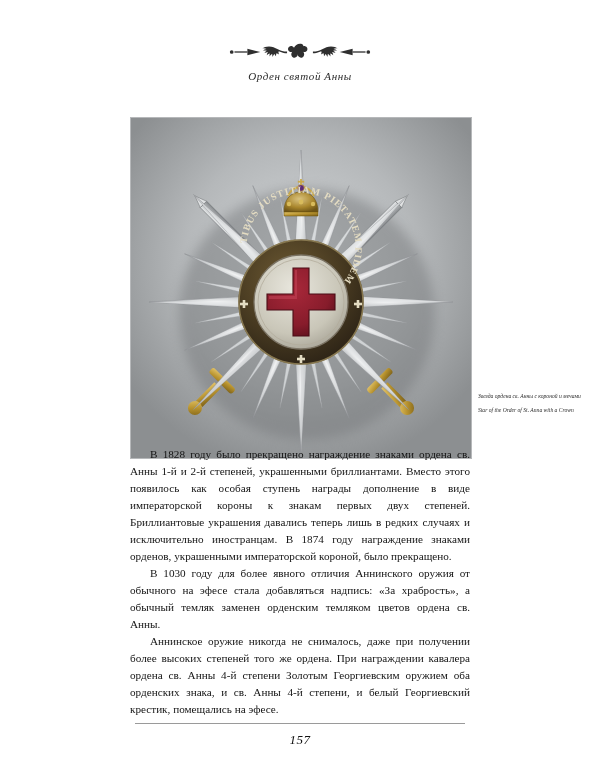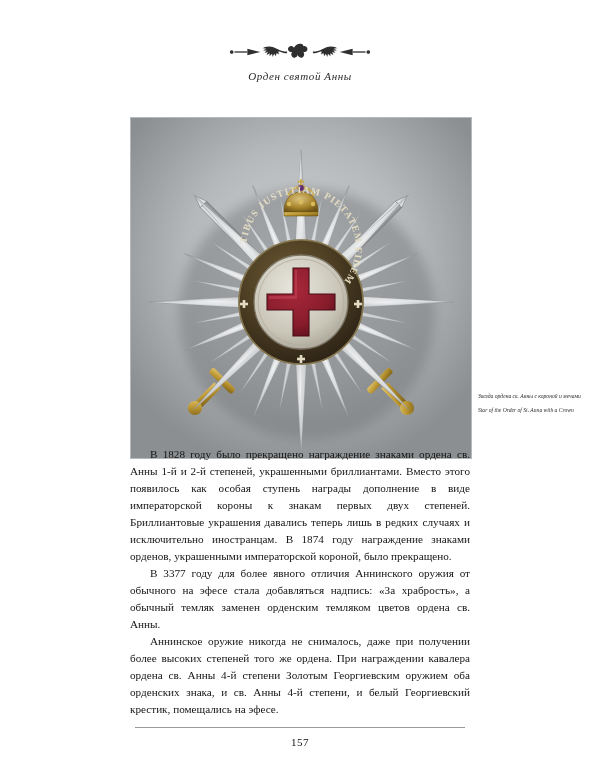--- a/index.html
+++ b/index.html
@@ -101,23 +101,24 @@
     text-align: center;
   }
   .footer-rule {
     width: 330px;
     height: 1px;
     background: #9a9a9a;
     margin: 0 auto 8px auto;
   }
   .page-number {
     font-family: "Liberation Serif", serif;
-    font-size: 11px;
+    font-size: 13px;
     color: #111;
     letter-spacing: 0.5px;
+    font-style: italic;
   }
 </style>
 </head>
 <body>
 
 <div class="page">
 
   <div class="header">
     <svg class="ornament" width="230" height="26" viewBox="0 0 230 26">
       <g fill="#2f2f2f">
@@ -367,21 +368,21 @@
     </div>
   </div>
 
   <div class="caption">
     <div class="cap-block">Звезда ордена св. Анны с короной и мечами</div>
     <div class="cap-block">Star of the Order of St. Anna with a Crown</div>
   </div>
 
   <div class="body-text">
     <p>В 1828 году было прекращено награждение знаками ордена св. Анны 1-й и 2-й степеней, украшенными бриллиантами. Вместо этого появилось как особая ступень награды дополнение в виде императорской короны к знакам первых двух степеней. Бриллиантовые украшения давались теперь лишь в редких случаях и исключительно иностранцам. В 1874 году награждение знаками орденов, украшенными императорской короной, было прекращено.</p>
-    <p>В 3377 году для более явного отличия Аннинского оружия от обычного на эфесе стала добавляться надпись: «За храбрость», а обычный темляк заменен орденским темляком цветов ордена св. Анны.</p>
+    <p>В 1030 году для более явного отличия Аннинского оружия от обычного на эфесе стала добавляться надпись: «За храбрость», а обычный темляк заменен орденским темляком цветов ордена св. Анны.</p>
     <p>Аннинское оружие никогда не снималось, даже при получении более высоких степеней того же ордена. При награждении кавалера ордена св. Анны 4-й степени Золотым Георгиевским оружием оба орденских знака, и св. Анны 4-й степени, и белый Георгиевский крестик, помещались на эфесе.</p>
   </div>
 
   <div class="footer">
     <div class="footer-rule"></div>
     <div class="page-number">157</div>
   </div>
 
 </div>
 

